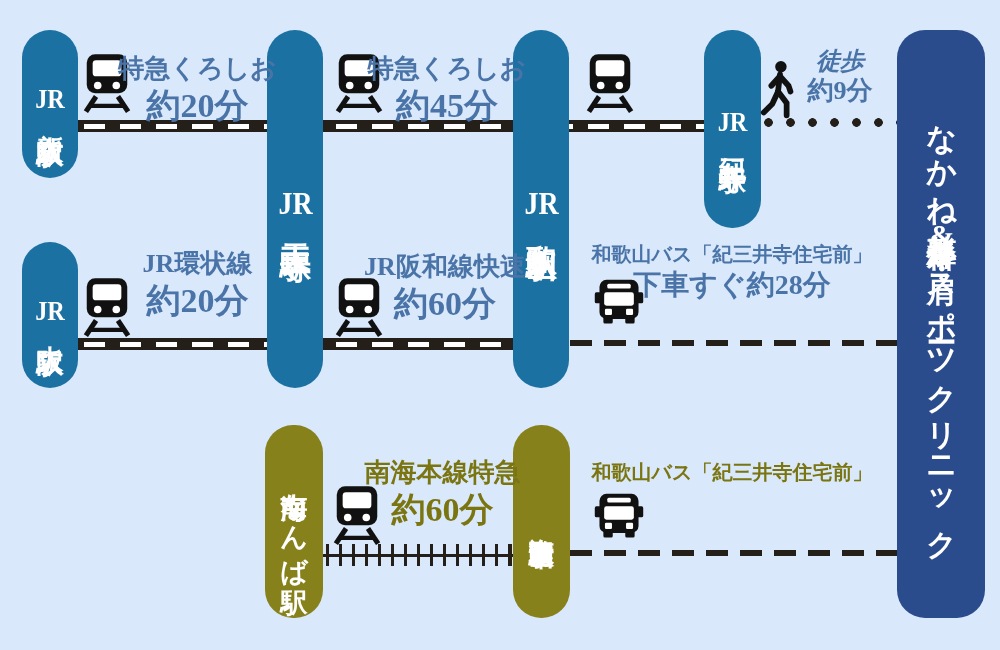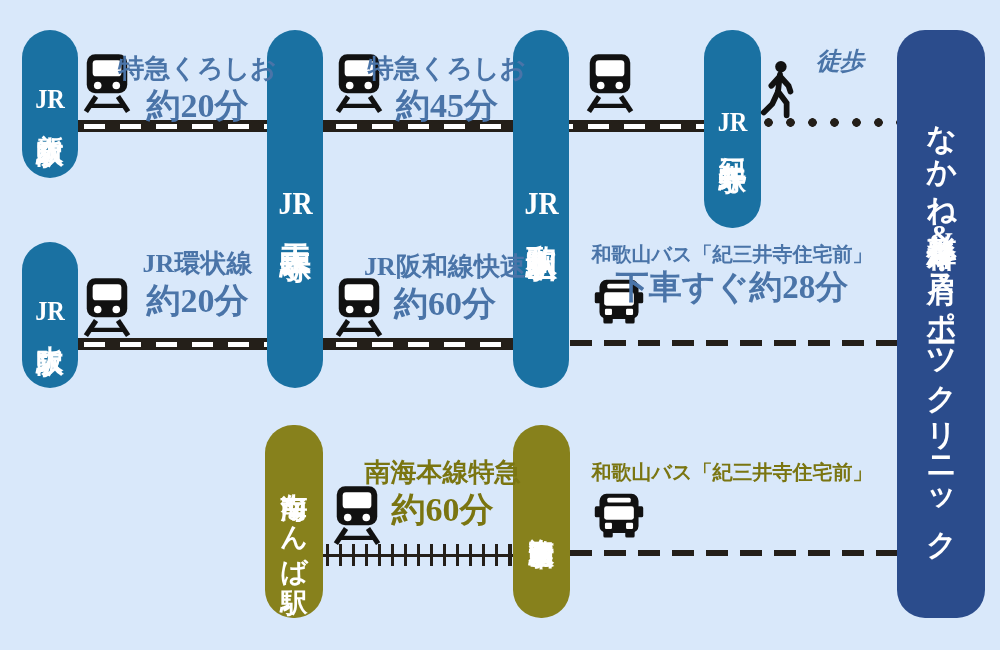--- a/index.html
+++ b/index.html
@@ -46,21 +46,21 @@
   .vtext { writing-mode:vertical-rl; text-orientation:mixed; letter-spacing:3px; }
   .jr, .tcy { text-combine-upright:all; }
 
   
   .rlabel { position:absolute; text-align:center; line-height:1.18; }
   .rlabel.blue-t  { color:var(--text-blue,#4a74a8); }
   .rlabel.olive-t { color:var(--text-olive,#7a7511); }
   .r1 { font-size:26px; }
   .r2 { font-size:34px; margin-top:1px; }
   .rlabel.bus  .r1 { font-size:20px; }
-  .rlabel.bus  .r2 { font-size:33px; }
+  .rlabel.bus  .r2 { font-size:28px; }
   .rlabel.walk .r1 { font-size:24px;font-style:italic; }
   .rlabel.walk .r2 { font-size:26px; }
 
   .icon { position:absolute; }
   .icon svg { display:block; width:100%; height:100%; }
 </style>
 </head>
 <body>
 
 <div id="canvas">
@@ -206,20 +206,21 @@
   <div class="rlabel blue-t" style="left:105px; top:54px; width:185px;">
     <div class="r1">特急くろしお</div>
     <div class="r2">約20分</div>
   </div>
   <div class="rlabel blue-t" style="left:352px; top:54px; width:190px;">
     <div class="r1">特急くろしお</div>
     <div class="r2">約45分</div>
   </div>
   <div class="rlabel blue-t walk" style="left:795px; top:47px; width:90px;">
     <div class="r1">徒歩</div>
+    <div class="r2">約9分</div>
   </div>
   <div class="rlabel blue-t" style="left:105px; top:249px; width:185px;">
     <div class="r1">JR環状線</div>
     <div class="r2">約20分</div>
   </div>
   <div class="rlabel blue-t" style="left:345px; top:252px; width:200px;text-align:center;">
     <div class="r1">JR阪和線快速</div>
     <div class="r2">約60分</div>
   </div>
   <div class="rlabel blue-t bus" style="left:567px; top:243px; width:330px;">

